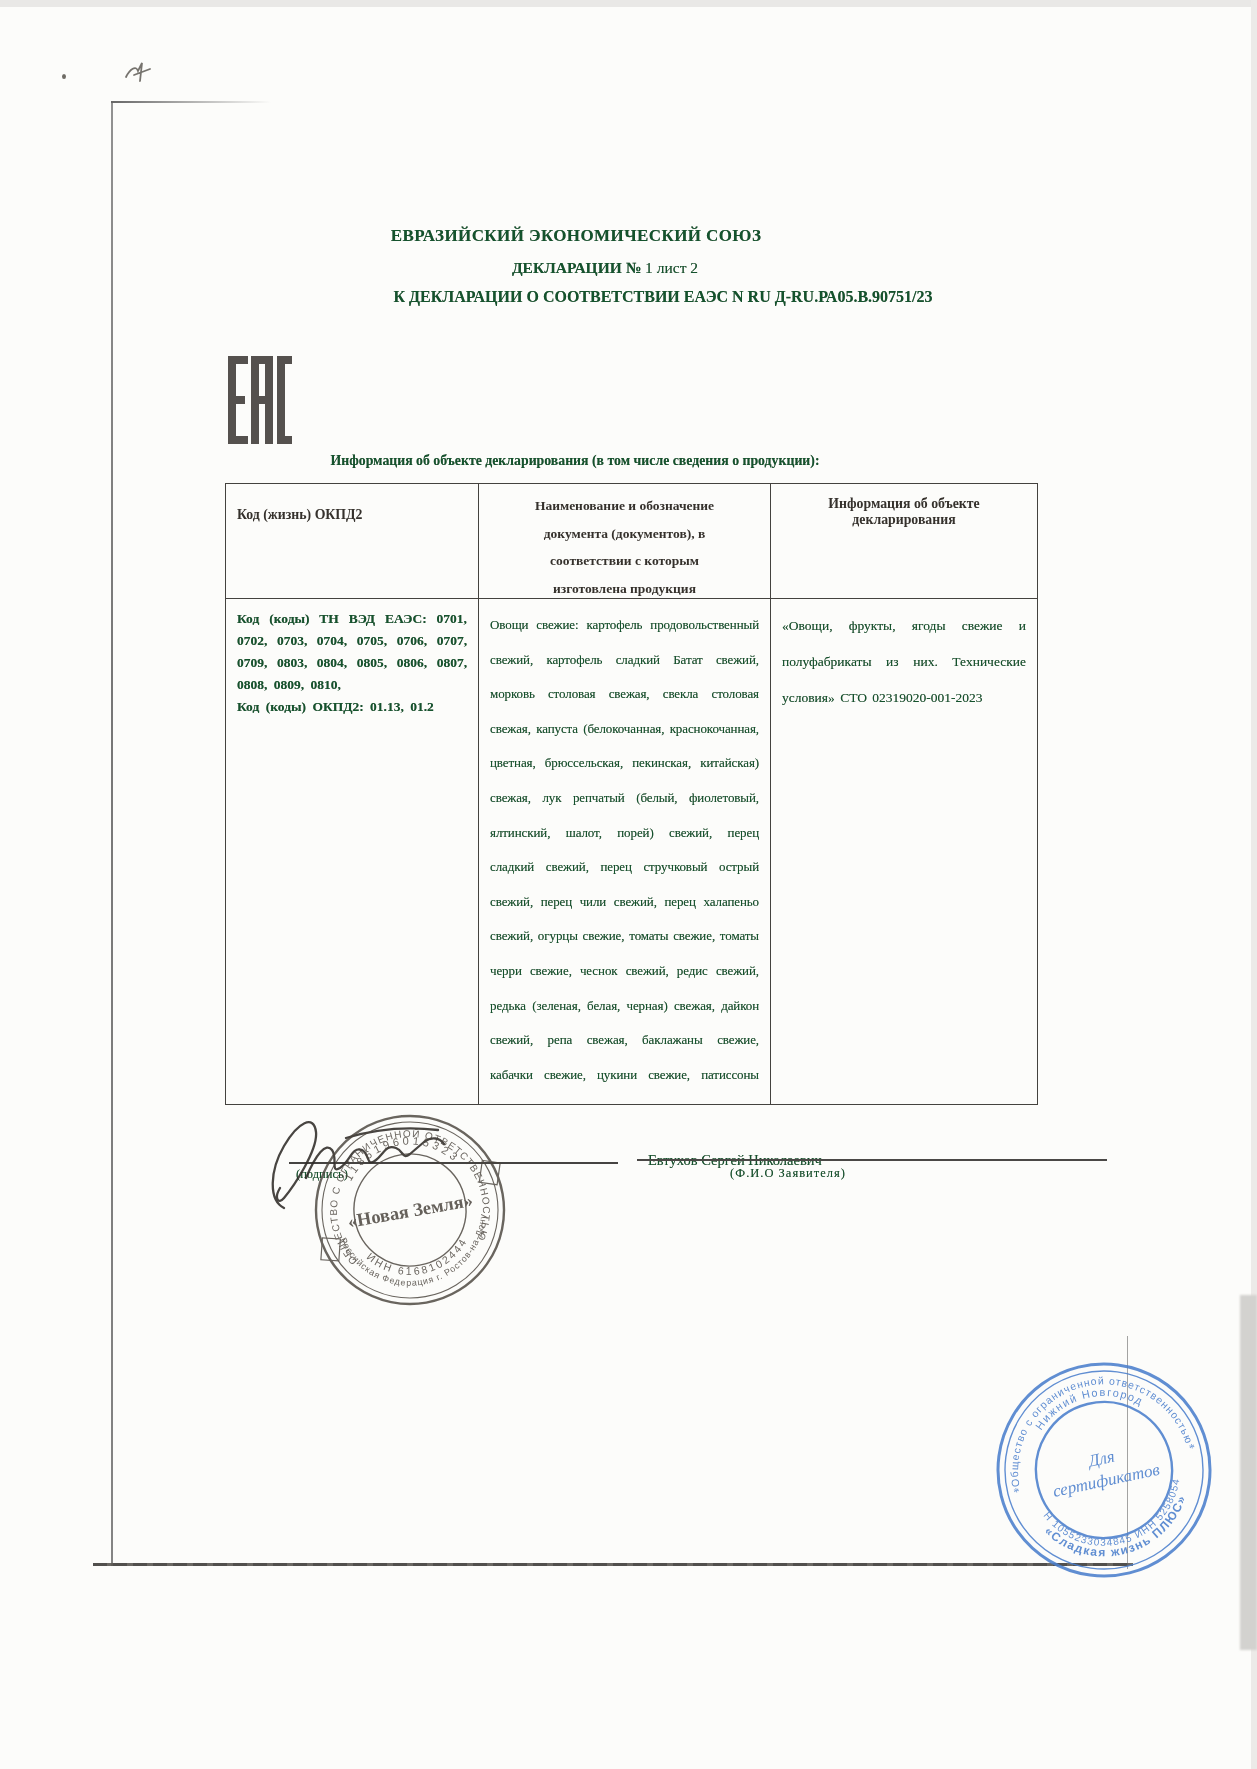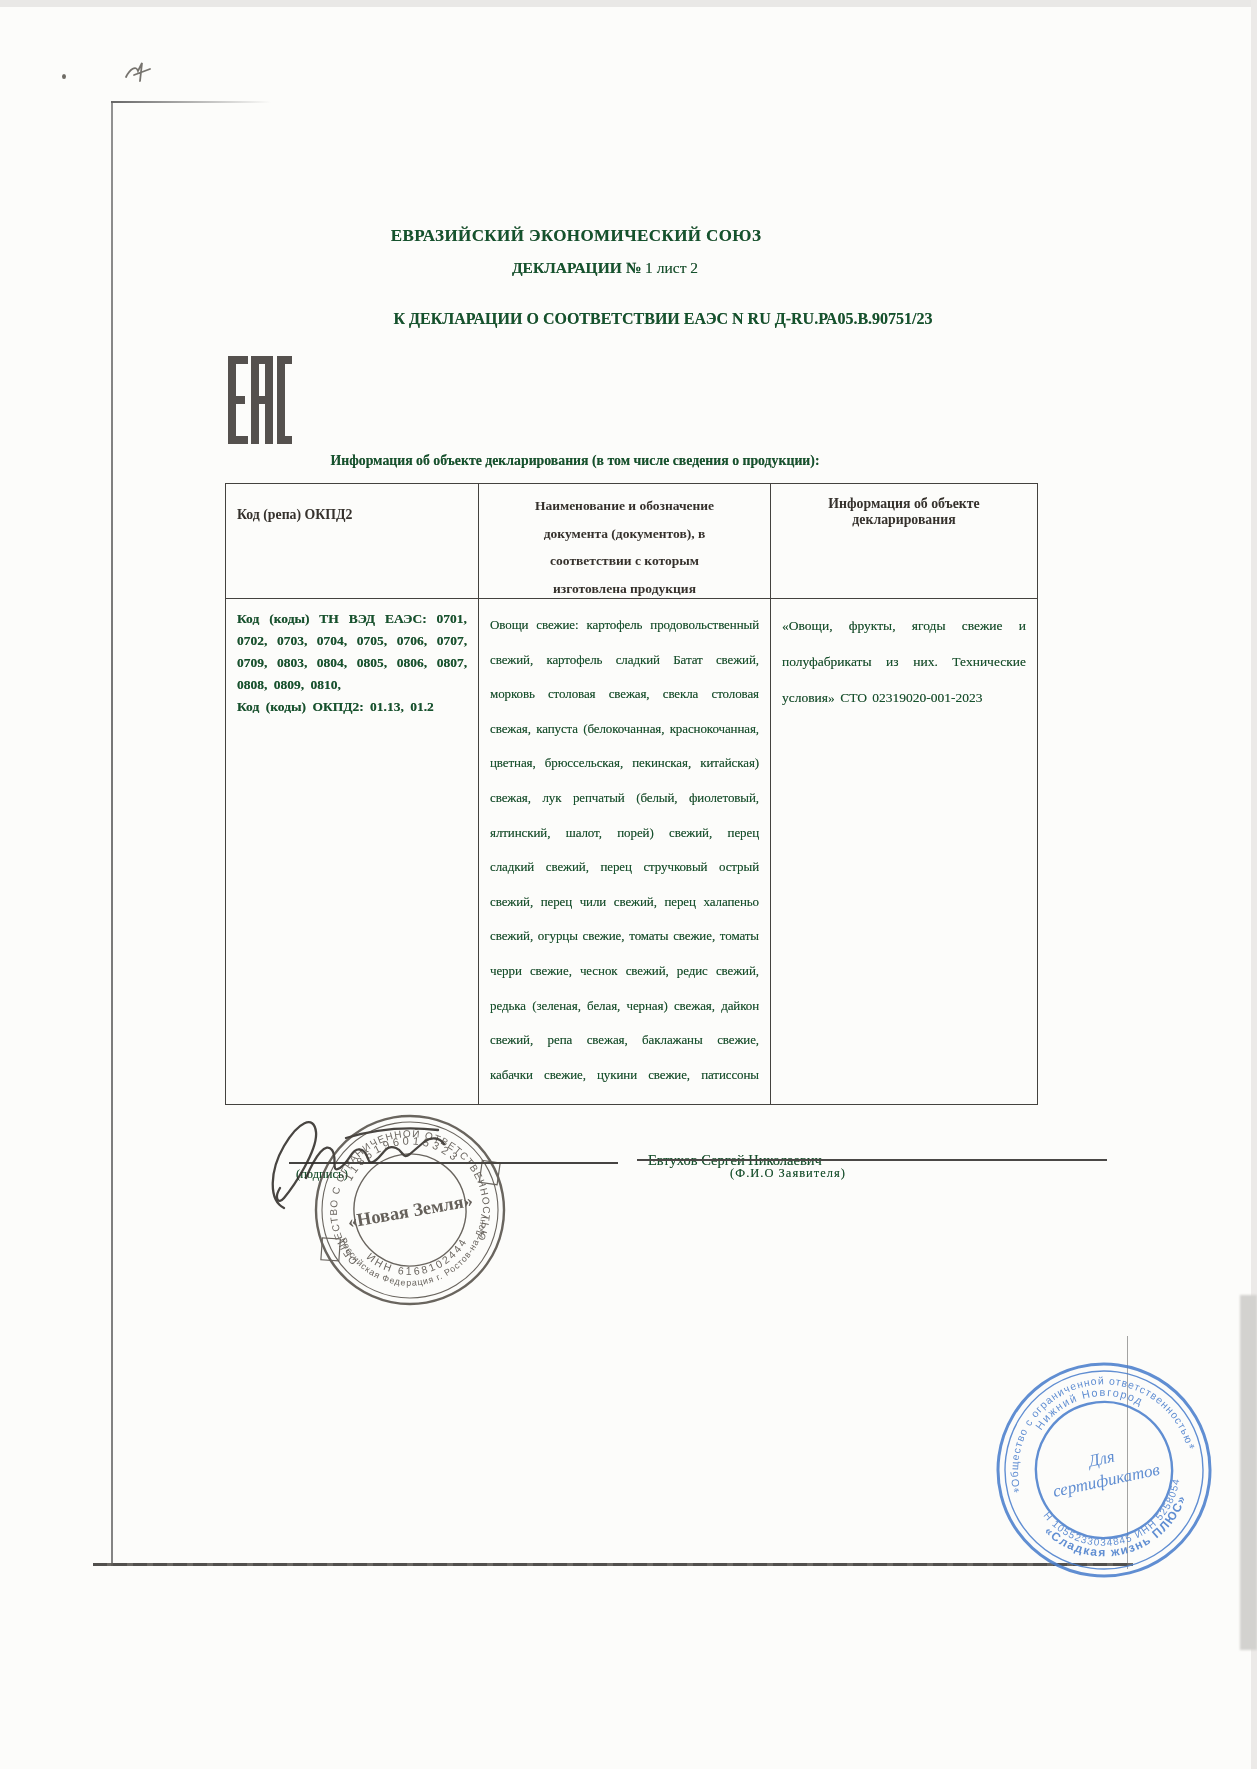--- a/index.html
+++ b/index.html
@@ -15,21 +15,21 @@
   .frame-topseg{left:111px;top:101px;width:160px;height:2px;background:linear-gradient(to right,#666,rgba(120,120,120,0));}
   .frame-bottom{left:93px;top:1563px;width:1040px;height:3px;
     background:repeating-linear-gradient(to right,#3e3c39 0 14px,#5a5752 14px 20px);opacity:.9;}
   .fold-line{left:1127px;top:1336px;width:1px;height:233px;background:rgba(90,90,90,.55);}
   .speck1{left:62px;top:74px;width:4px;height:5px;background:#4a463f;border-radius:50%;opacity:.8;}
   
   .center-block{left:112px;width:1018px;text-align:center;}
   .t1{top:226px;font-size:17px;font-weight:700;letter-spacing:.4px;transform:translateX(-45px);}
   .t2{top:259px;font-size:15.5px;font-weight:700;transform:translateX(-16px);}
   .t2 .lite{font-weight:500;}
-  .t3{top:288px;font-size:16px;font-weight:700;transform:translateX(42px);margin-top:22px;}
+  .t3{top:288px;font-size:16px;font-weight:700;transform:translateX(42px);}
   .t3 .lite{font-weight:600;}
   .section-h{top:453px;font-size:13.8px;font-weight:700;transform:translateX(-46px);}
   
   .eac{left:228px;top:356px;}
   
   .tbl{left:225px;top:483px;width:811px;border:1.6px solid #44423e;display:grid;
        grid-template-columns:252px 292px 267px;background:transparent;}
   .cell{border-left:1.4px solid #44423e;padding:9px 11px;box-sizing:border-box;overflow:hidden;}
   .cell.first{border-left:none;}
   .hrow{border-bottom:1.4px solid #44423e;height:115px;}
@@ -85,21 +85,21 @@
       <rect x="49" y="0" width="8" height="88"></rect>
         <rect x="49" y="0" width="15" height="8"></rect>
       <rect x="49" y="80" width="15" height="8"></rect>
     </g>
   </svg>
 
   <div class="abs center-block section-h ink">Информация об объекте декларирования (в том числе сведения о продукции):</div>
 
   <div class="abs tbl">
     <div class="cell first hrow hc1">
-      <div>Код (репа) ОКПД2</div>
+      <div>Код (жизнь) ОКПД2</div>
     </div>
     <div class="cell hrow hc3">
       <div>Наименование и обозначение</div>
       <div>документа (документов), в</div>
       <div>соответствии с которым</div>
       <div>изготовлена продукция</div>
     </div>
     <div class="cell hrow hc2">Информация об объекте декларирования</div>
     <div class="cell first brow bc1 ink">
       <div>Код (коды) ТН ВЭД ЕАЭС: 0701, 0702, 0703, 0704, 0705, 0706, 0707, 0709, 0803, 0804, 0805, 0806, 0807, 0808, 0809, 0810,</div>

